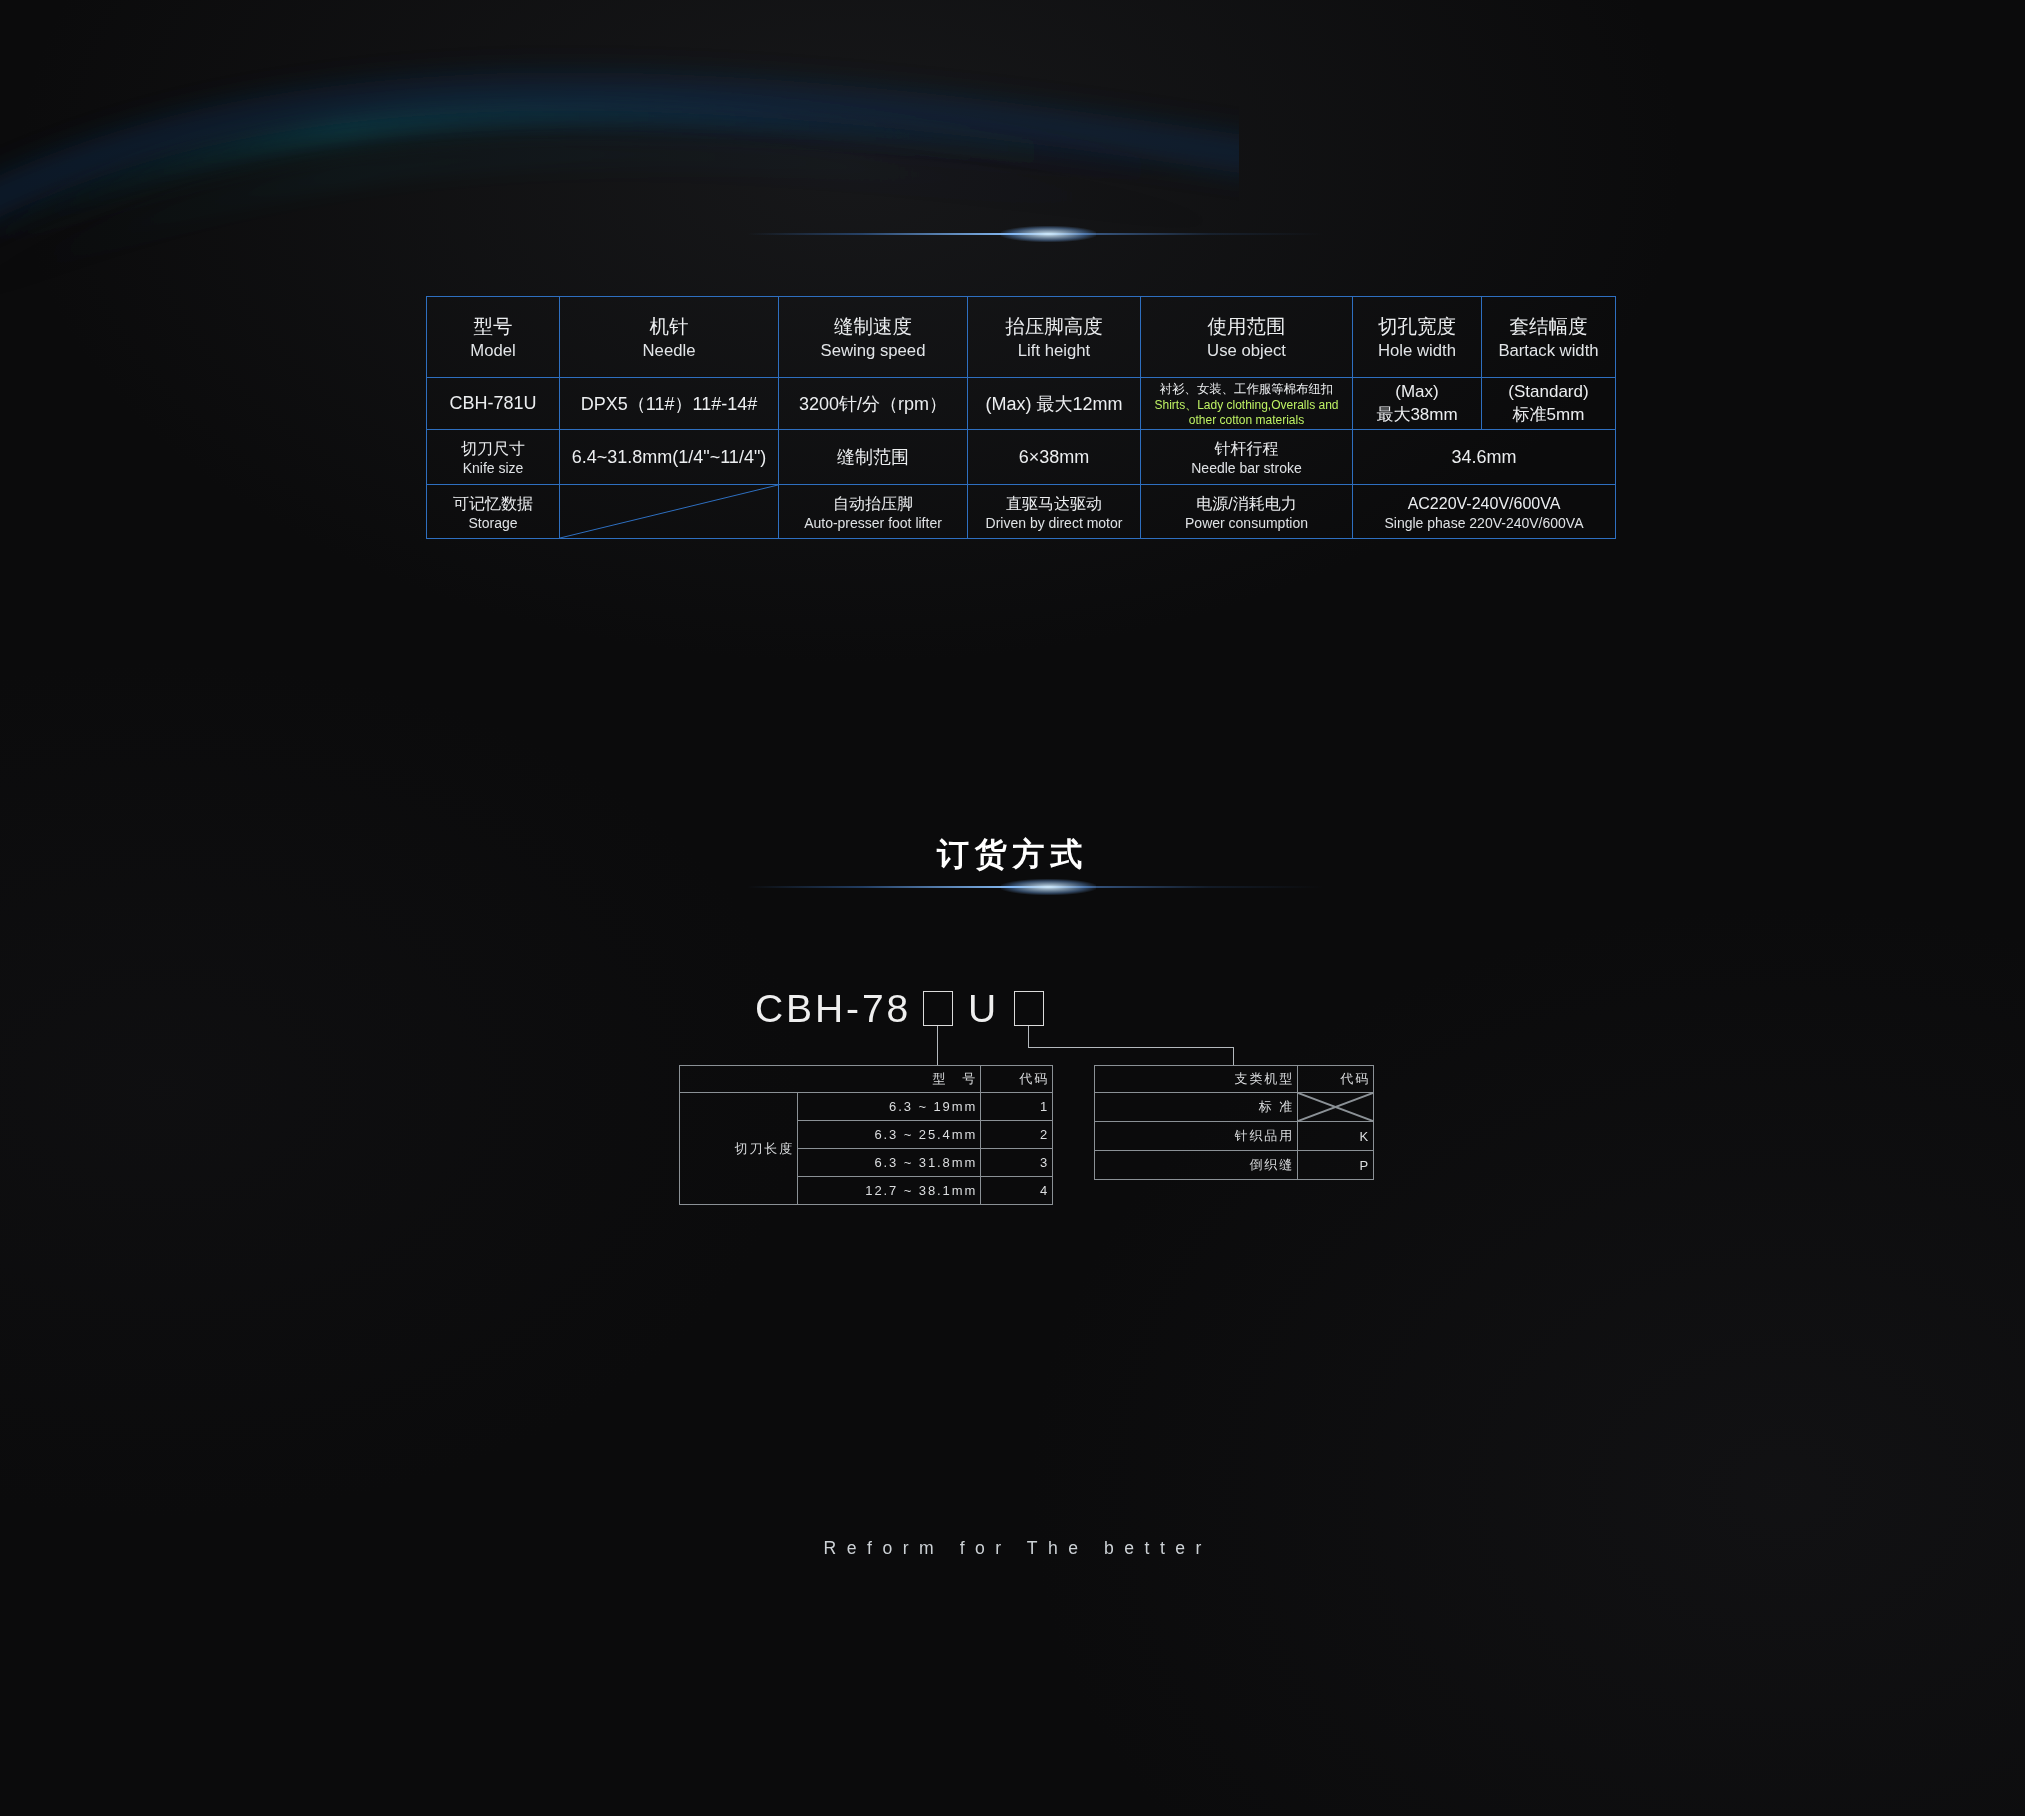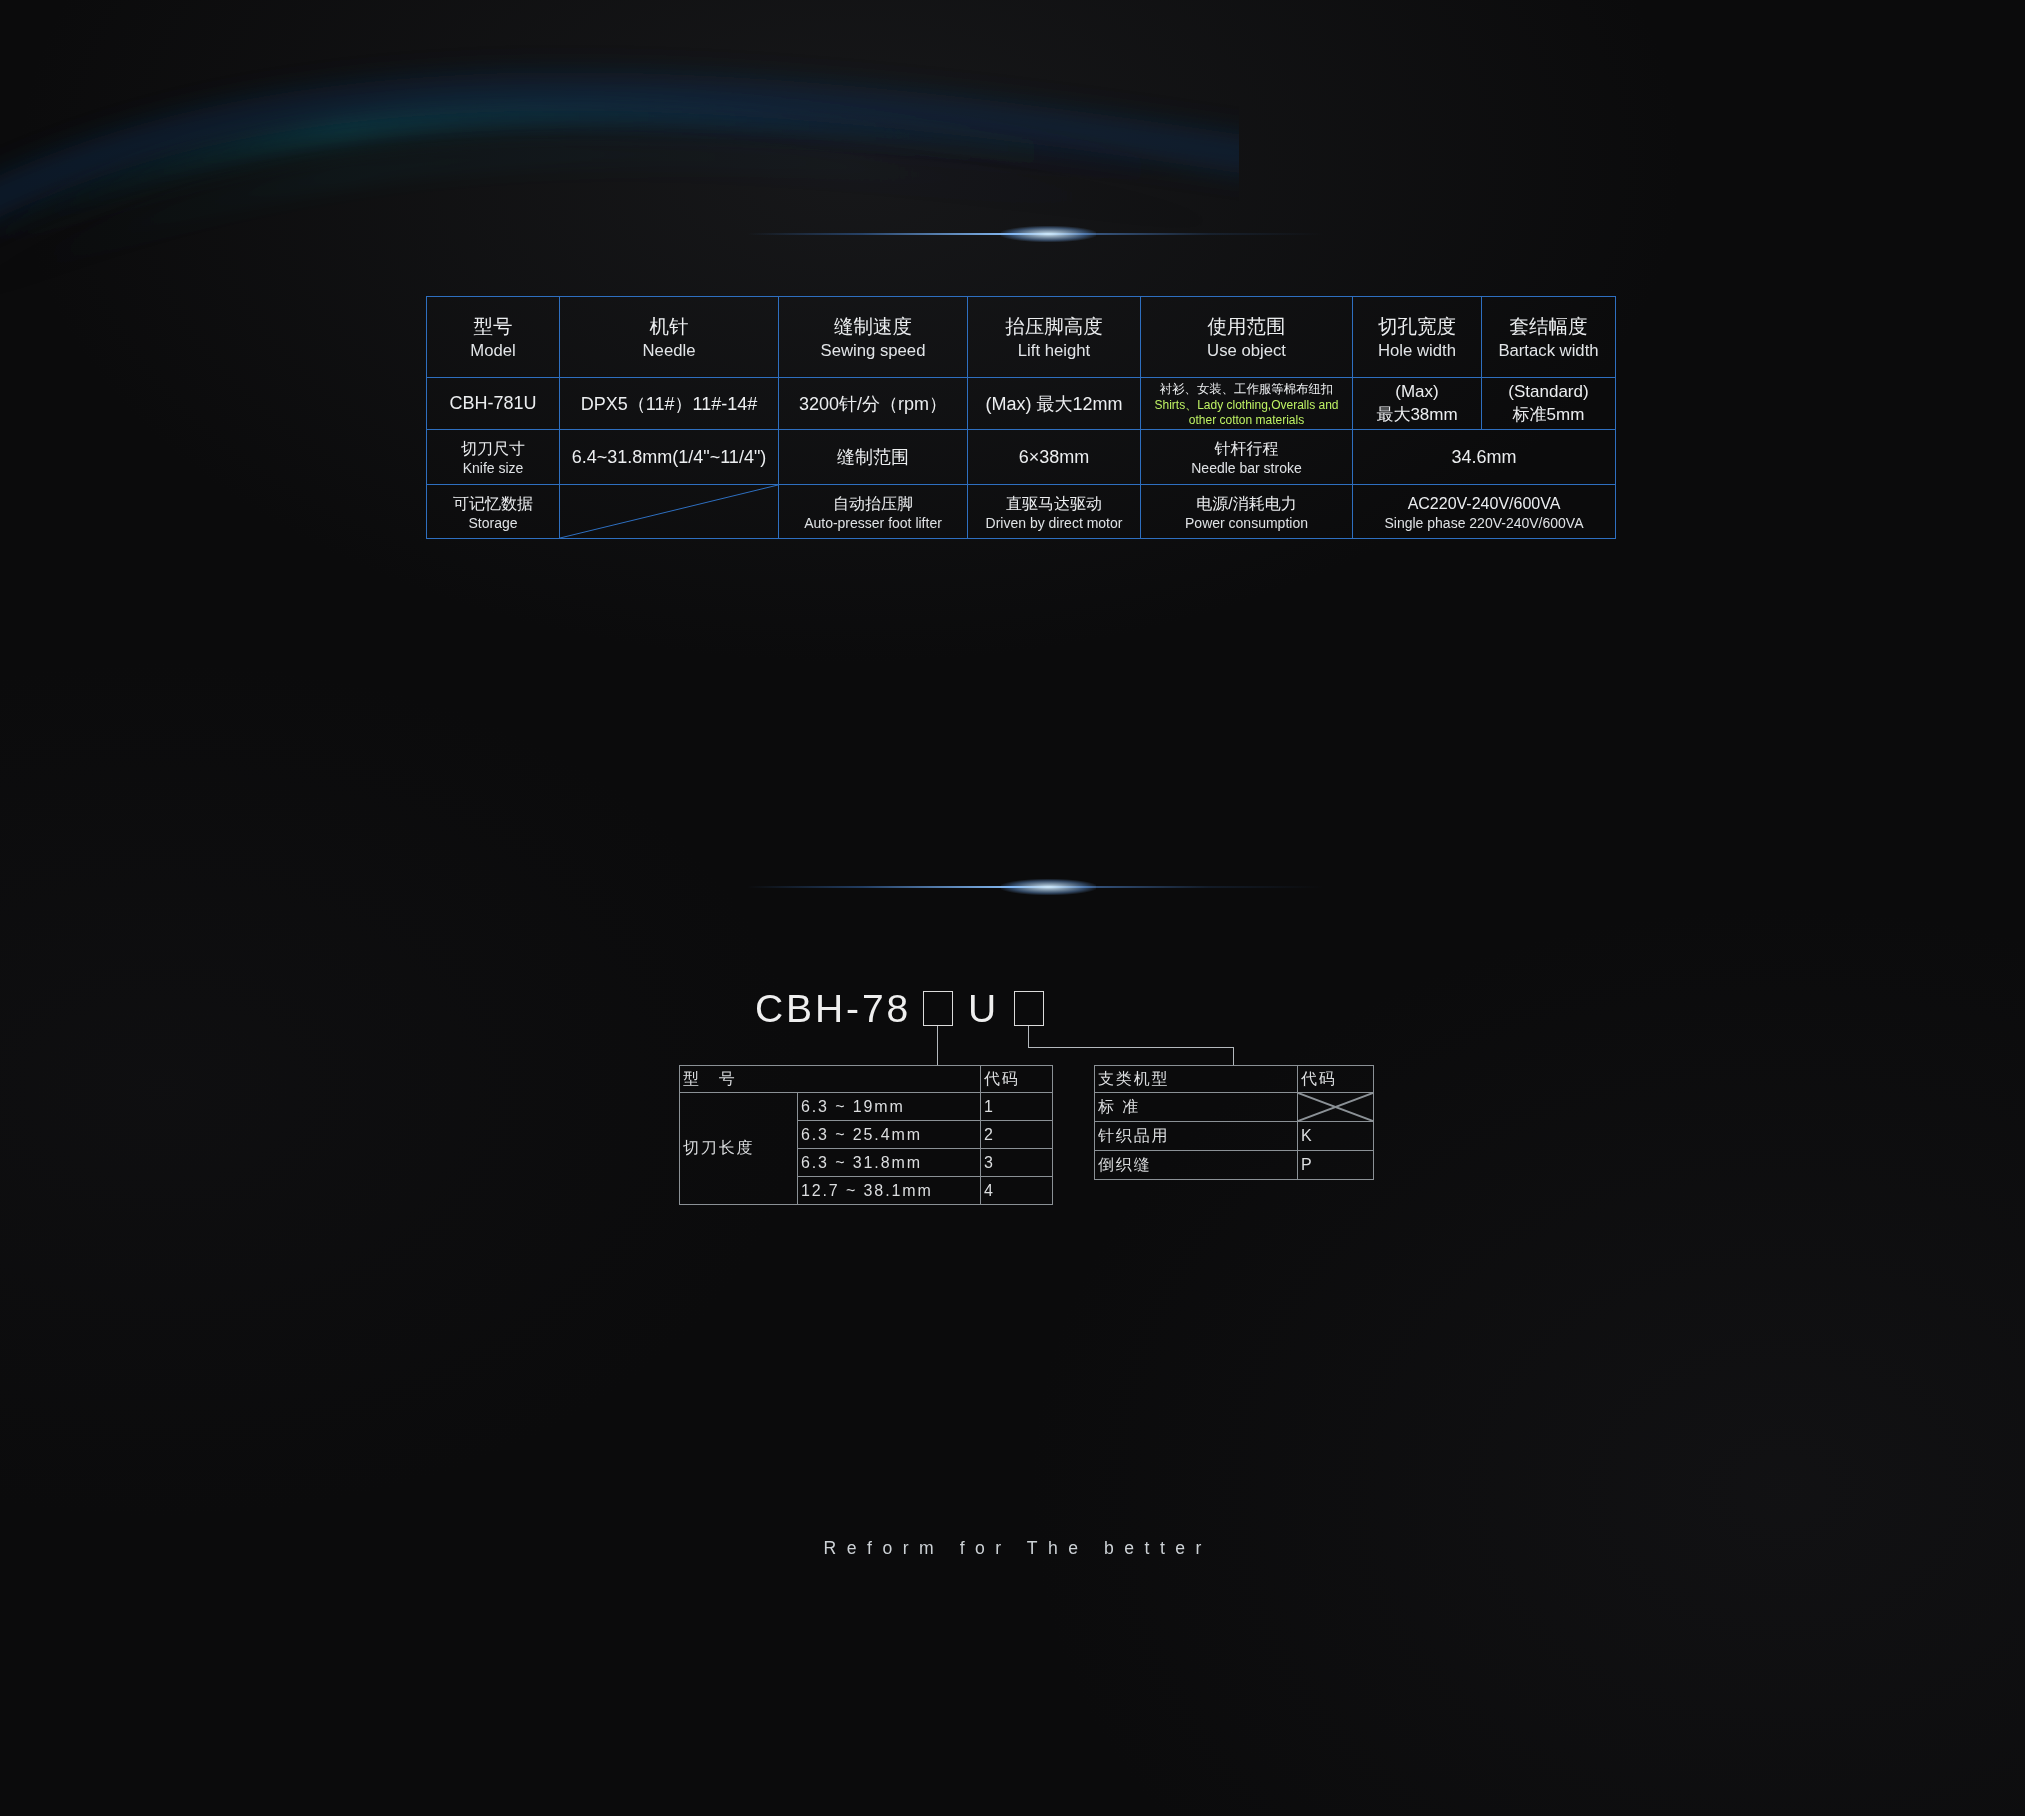--- a/index.html
+++ b/index.html
@@ -58,22 +58,22 @@
   .two-line div { line-height:1.35; font-size:17px; }
   td.diag-cell { position:relative; padding:0; }
   td.diag-cell svg { position:absolute; inset:0; width:100%; height:100%; display:block; }
 
   
   table.mini {
     position:absolute; border-collapse:collapse; table-layout:fixed;
     color:#dcdee0; background:transparent;
   }
   table.mini th, table.mini td {
-    border:1px solid #8b9196; font-size:16px; font-weight:normal;
-    text-align:left; vertical-align:middle; padding:0 2.9px; letter-spacing:1.9px;
+    border:1px solid #8b9196; font-size:13px; font-weight:normal;
+    text-align:right; vertical-align:middle; padding:0 2.9px; letter-spacing:1.9px;
   }
   #knife-table { left:679px; top:1065px; width:374px; }
   #type-table  { left:1094px; top:1065px; width:279px; }
   tr.mh  { height:27px; }
   tr.mr  { height:28px; }
   tr.mr2 { height:29px; }
   td.crossed { position:relative; padding:0; }
   td.crossed svg { position:absolute; inset:0; width:100%; height:100%; display:block; }
 
   
@@ -226,20 +226,21 @@
         <div class="en2">Power consumption</div>
       </td>
       <td colspan="2">
         <div class="zh2">AC220V-240V/600VA</div>
         <div class="en2">Single phase 220V-240V/600VA</div>
       </td>
     </tr>
   </tbody>
     </table>
 
+  <div class="section-title" style="top:833px;">订货方式</div>
   <div class="divider" style="top:886px;"></div>
 
   <div class="mc-text" id="mc-prefix">CBH-78</div>
   <div class="code-box" id="mc-box1"></div>
   <div class="mc-text" id="mc-u">U</div>
   <div class="code-box" id="mc-box2"></div>
 
   <div class="conn" id="conn-a"></div>
   <div class="conn" id="conn-b1"></div>
   <div class="conn" id="conn-b2"></div>

